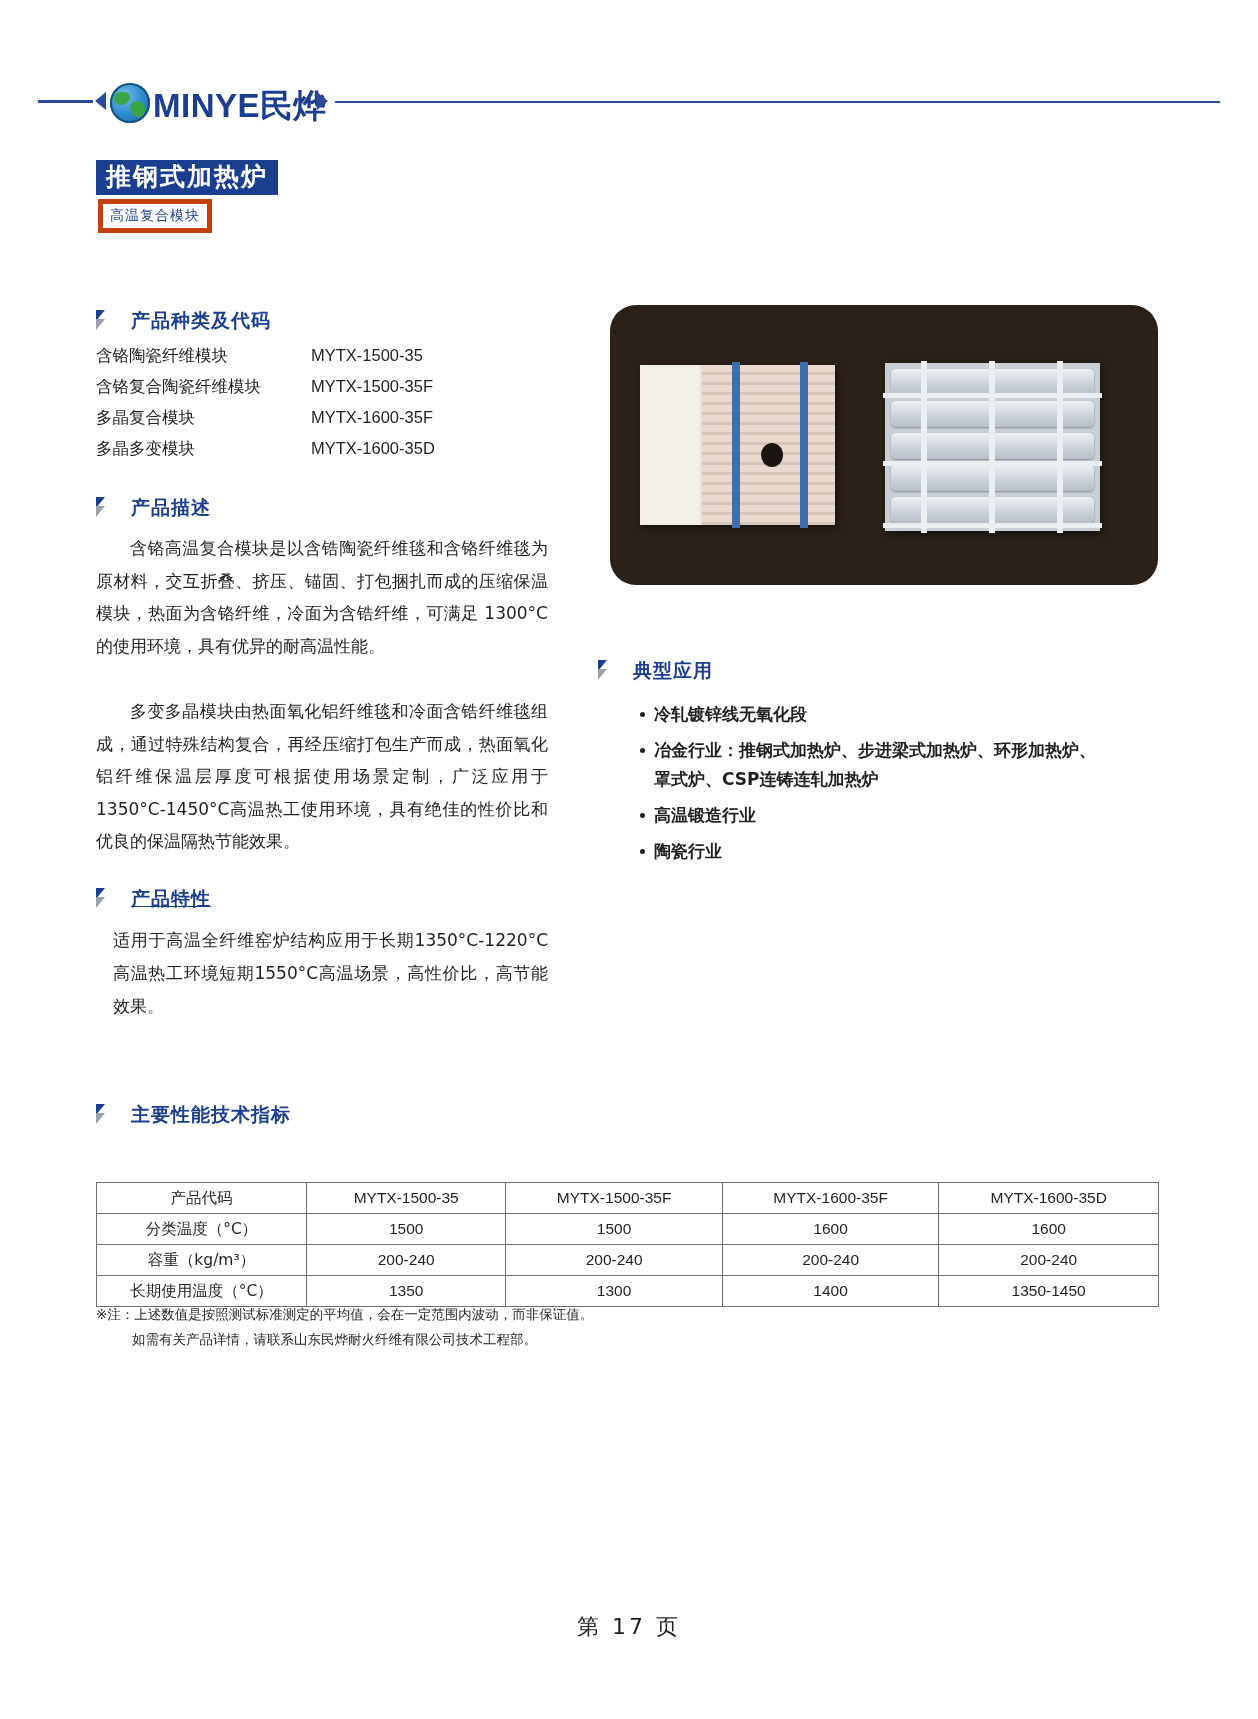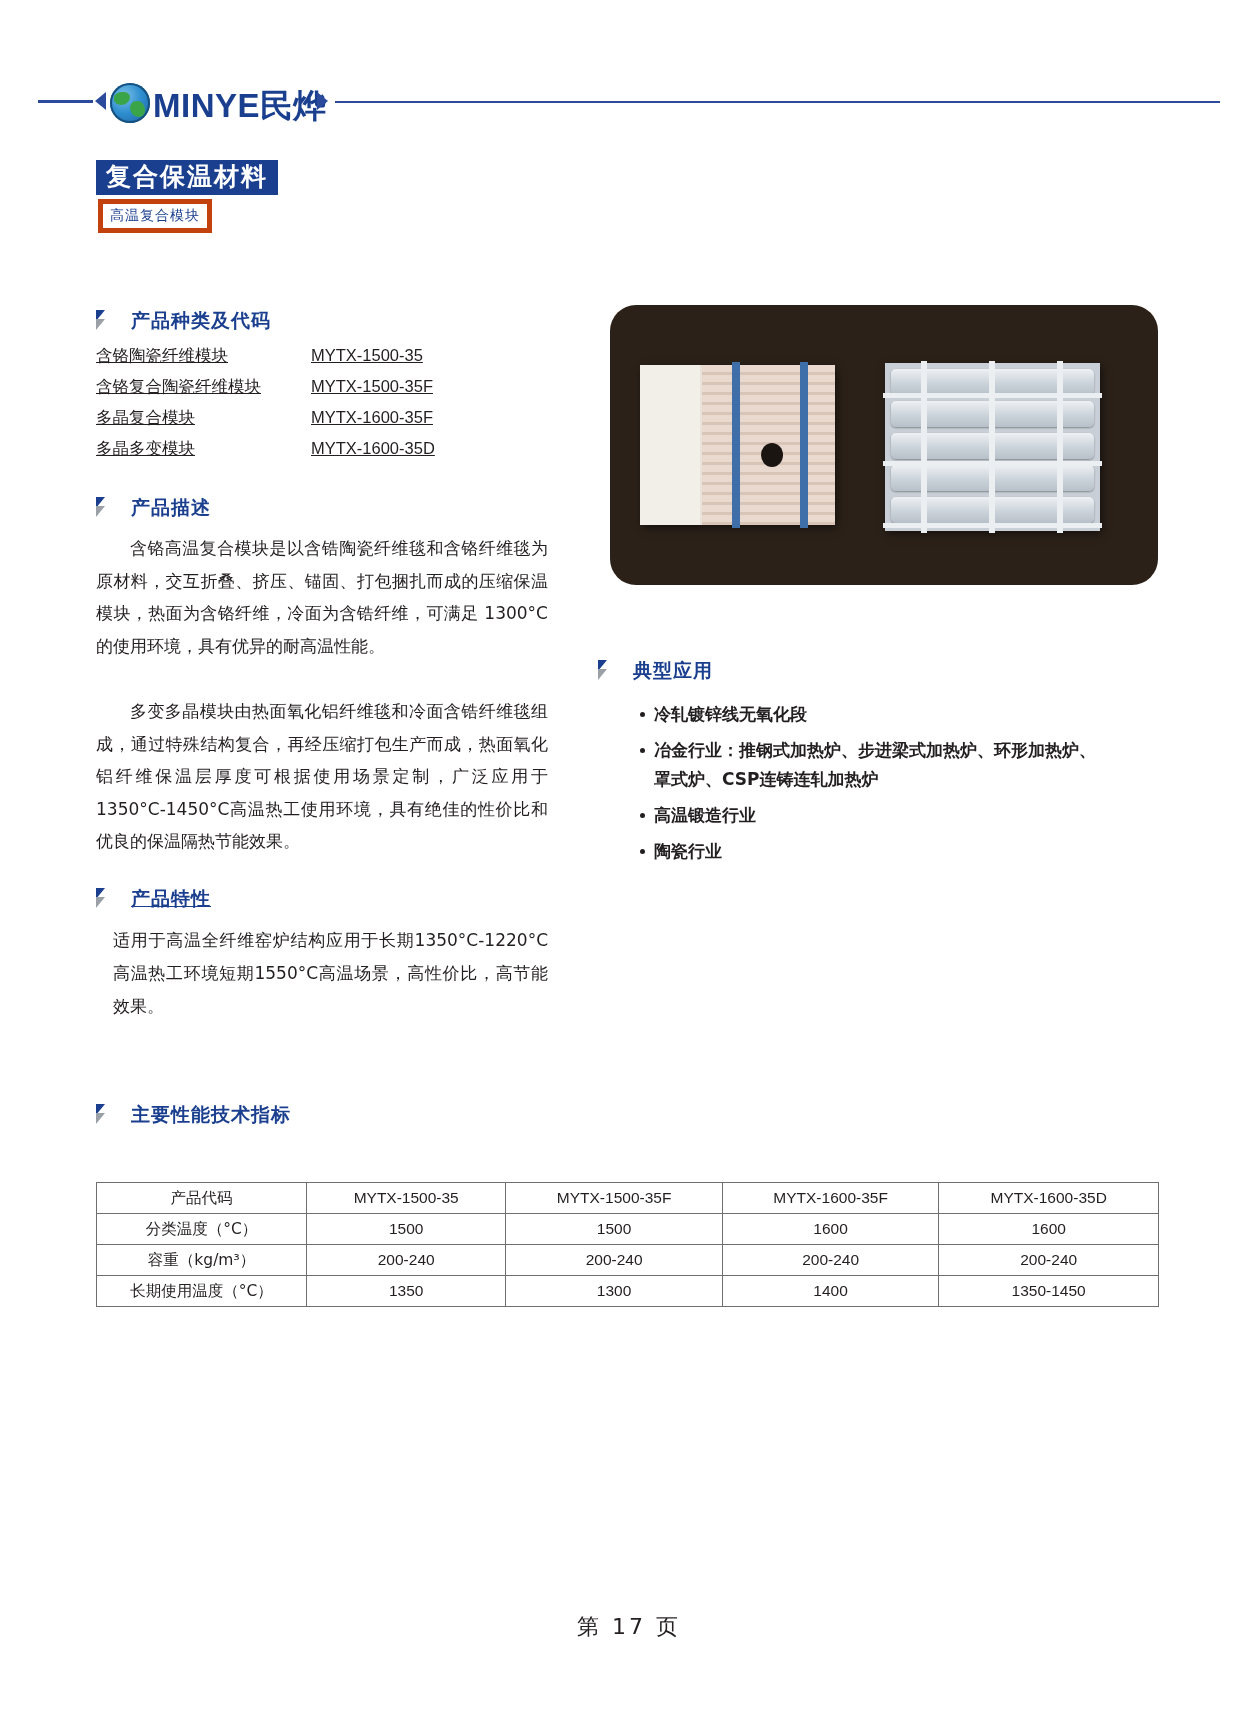--- a/index.html
+++ b/index.html
@@ -177,21 +177,20 @@
   .code-table {
     position: absolute;
     left: 96px;
     top: 340px;
     font-size: 16.5px;
     line-height: 31px;
     color: #231f20;
   }
   .code-table .row {
     display: flex;
-    text-decoration: underline;
   }
   .code-table .cn {
     width: 215px;
     font-family: "DejaVu Sans", sans-serif;
     font-size: 16.5px;
   }
   .code-table .en {
     font-family: "Liberation Sans", sans-serif;
     font-size: 16.5px;
   }
@@ -380,21 +379,21 @@
 
   <div class="header">
     <div class="hdr-rule-left"></div>
     <div class="hdr-tri-left"></div>
     <div class="logo-globe"></div>
     <div class="logo-text"><span>MINYE</span><span class="cn">民烨</span></div>
     <div class="hdr-tri-right"></div>
     <div class="hdr-rule-right"></div>
   </div>
 
-  <div class="title-main">复合保温材料</div>
+  <div class="title-main">推钢式加热炉</div>
   <div class="title-sub">高温复合模块</div>
 
   <div class="flag" style="left:96px; top:310px;">
       <span class="f1"></span>
       <span class="f2"></span>
     </div>
   <div class="sec-head" style="left:131px; top:308px;">产品种类及代码</div>
 
   <div class="code-table">
     <div class="row">
@@ -500,16 +499,20 @@
           <td class="first">长期使用温度（°C）</td>
           <td class="en">1350</td>
           <td class="en">1300</td>
           <td class="en">1400</td>
           <td class="en">1350-1450</td>
         </tr>
       </tbody>
     </table>
   </div>
 
+  <div class="note">
+    <div class="l1">※注：上述数值是按照测试标准测定的平均值，会在一定范围内波动，而非保证值。</div>
+    <div class="l2">如需有关产品详情，请联系山东民烨耐火纤维有限公司技术工程部。</div>
+  </div>
 
   <div class="footer">第 17 页</div>
 
 </div>
 
 </body></html>

